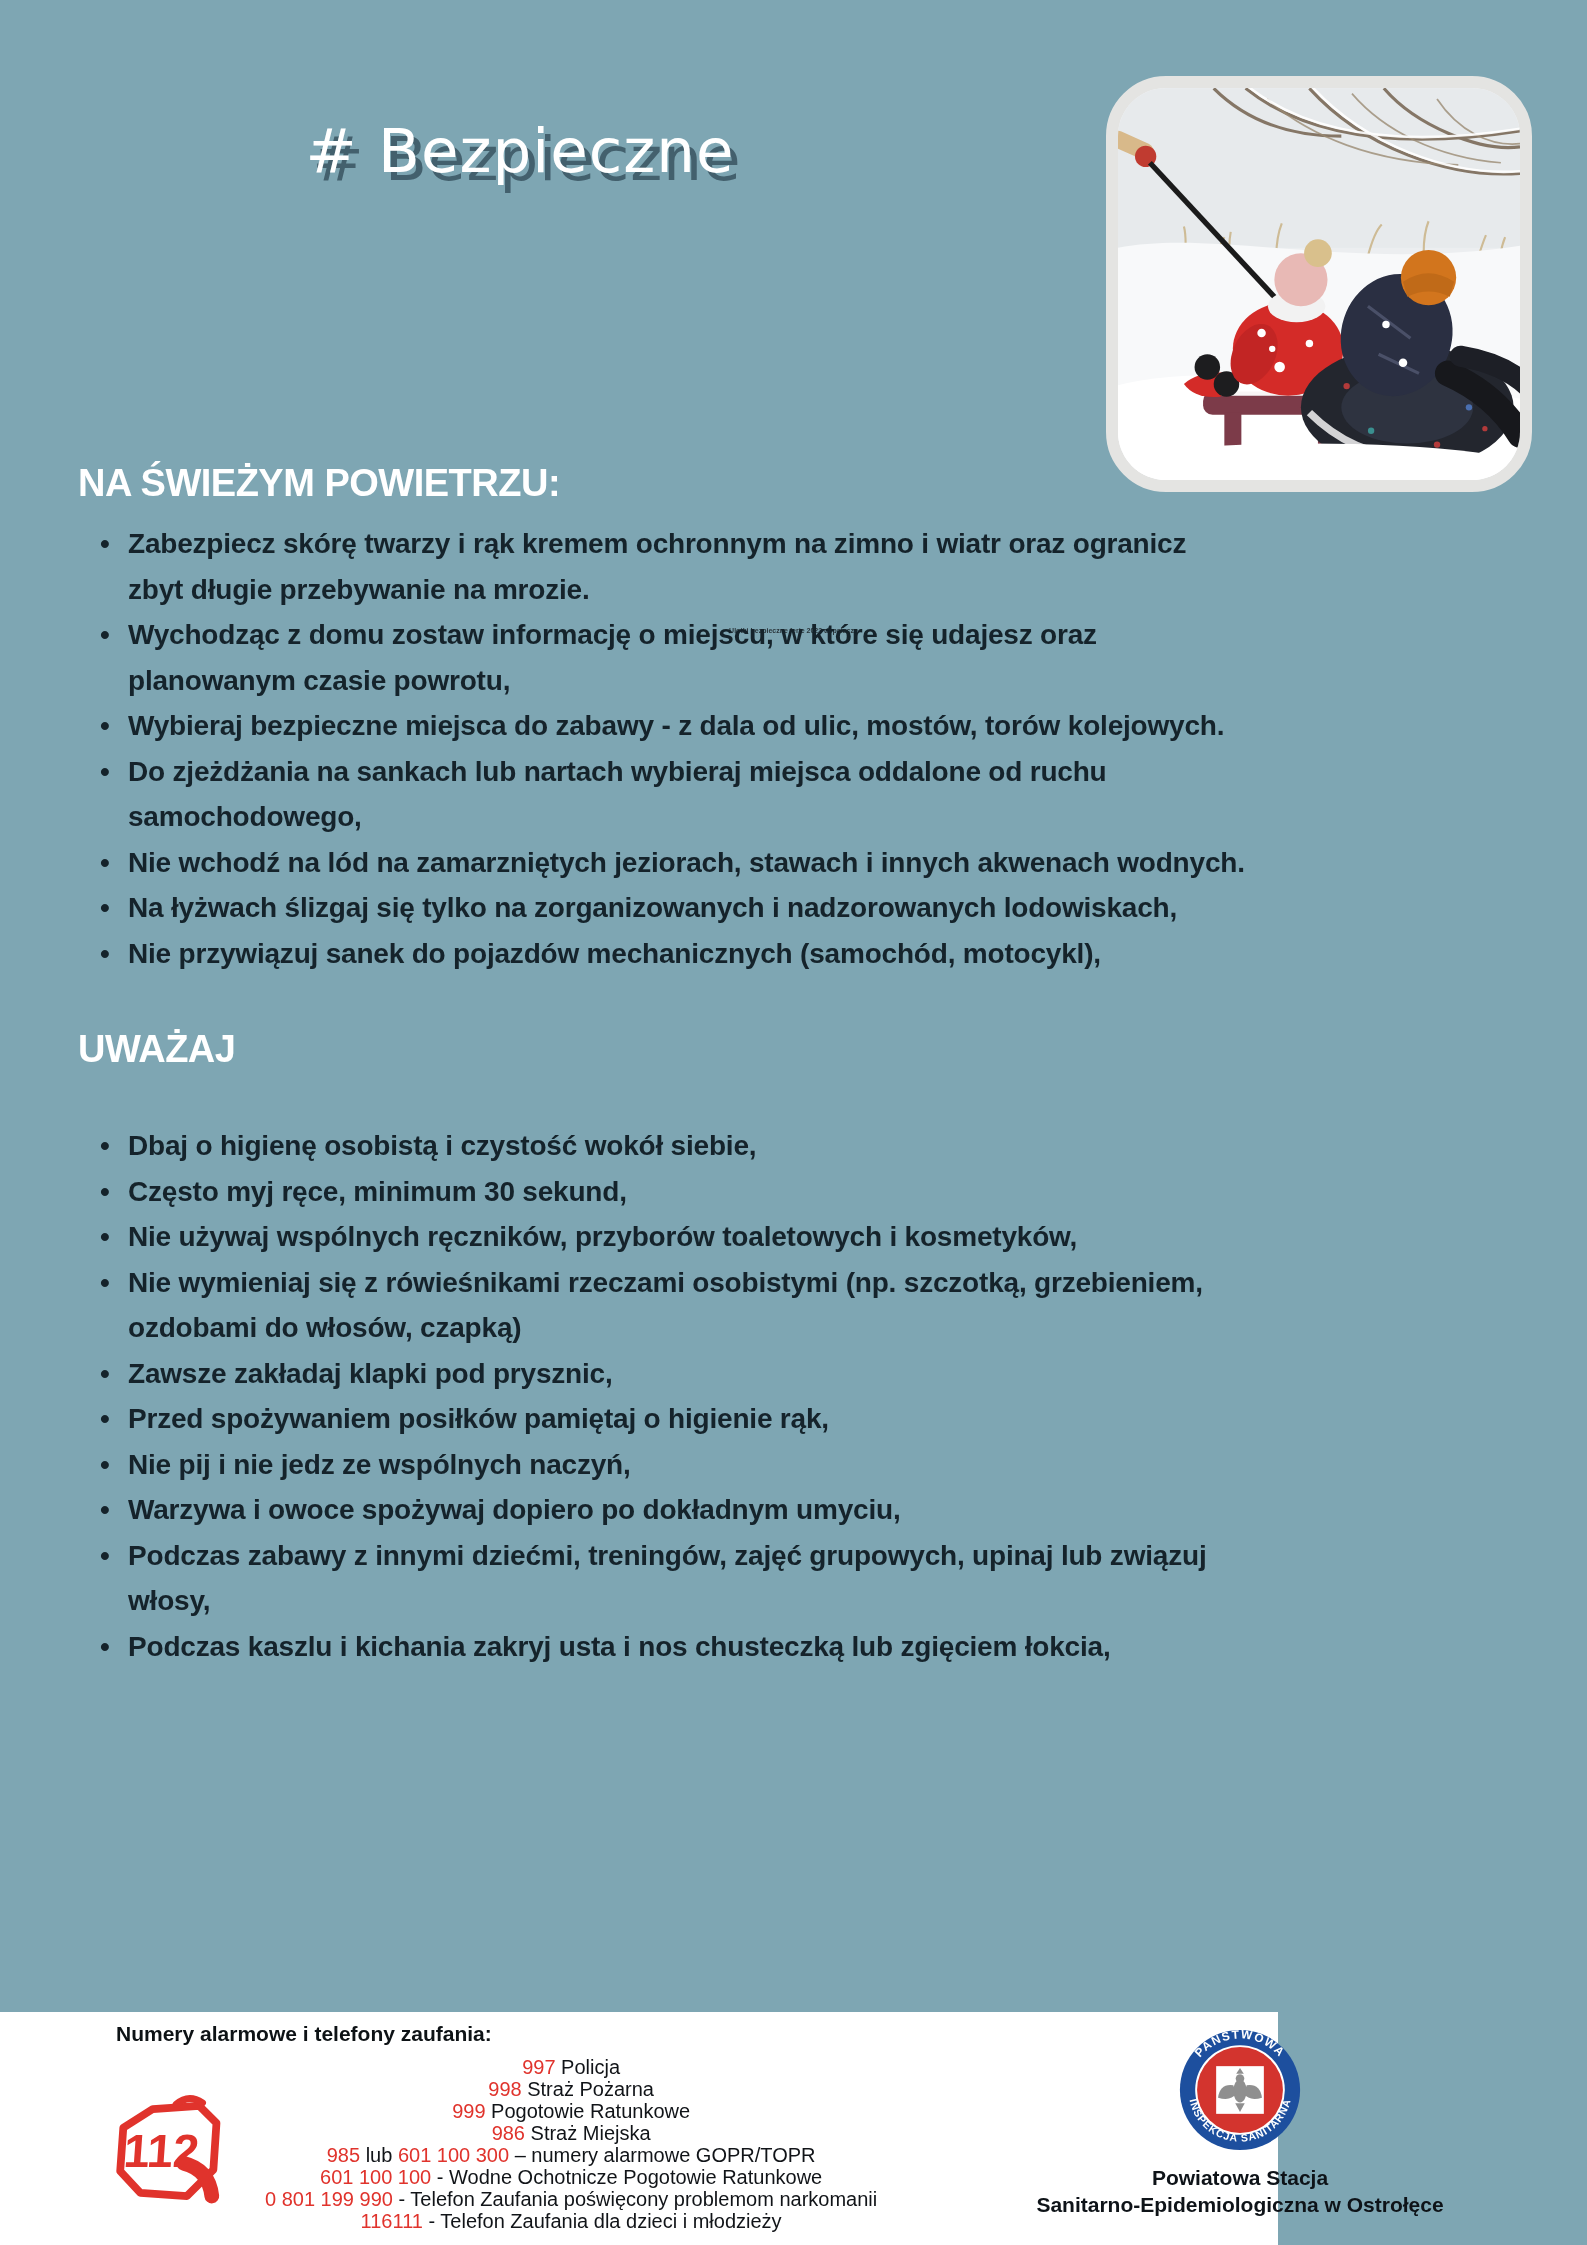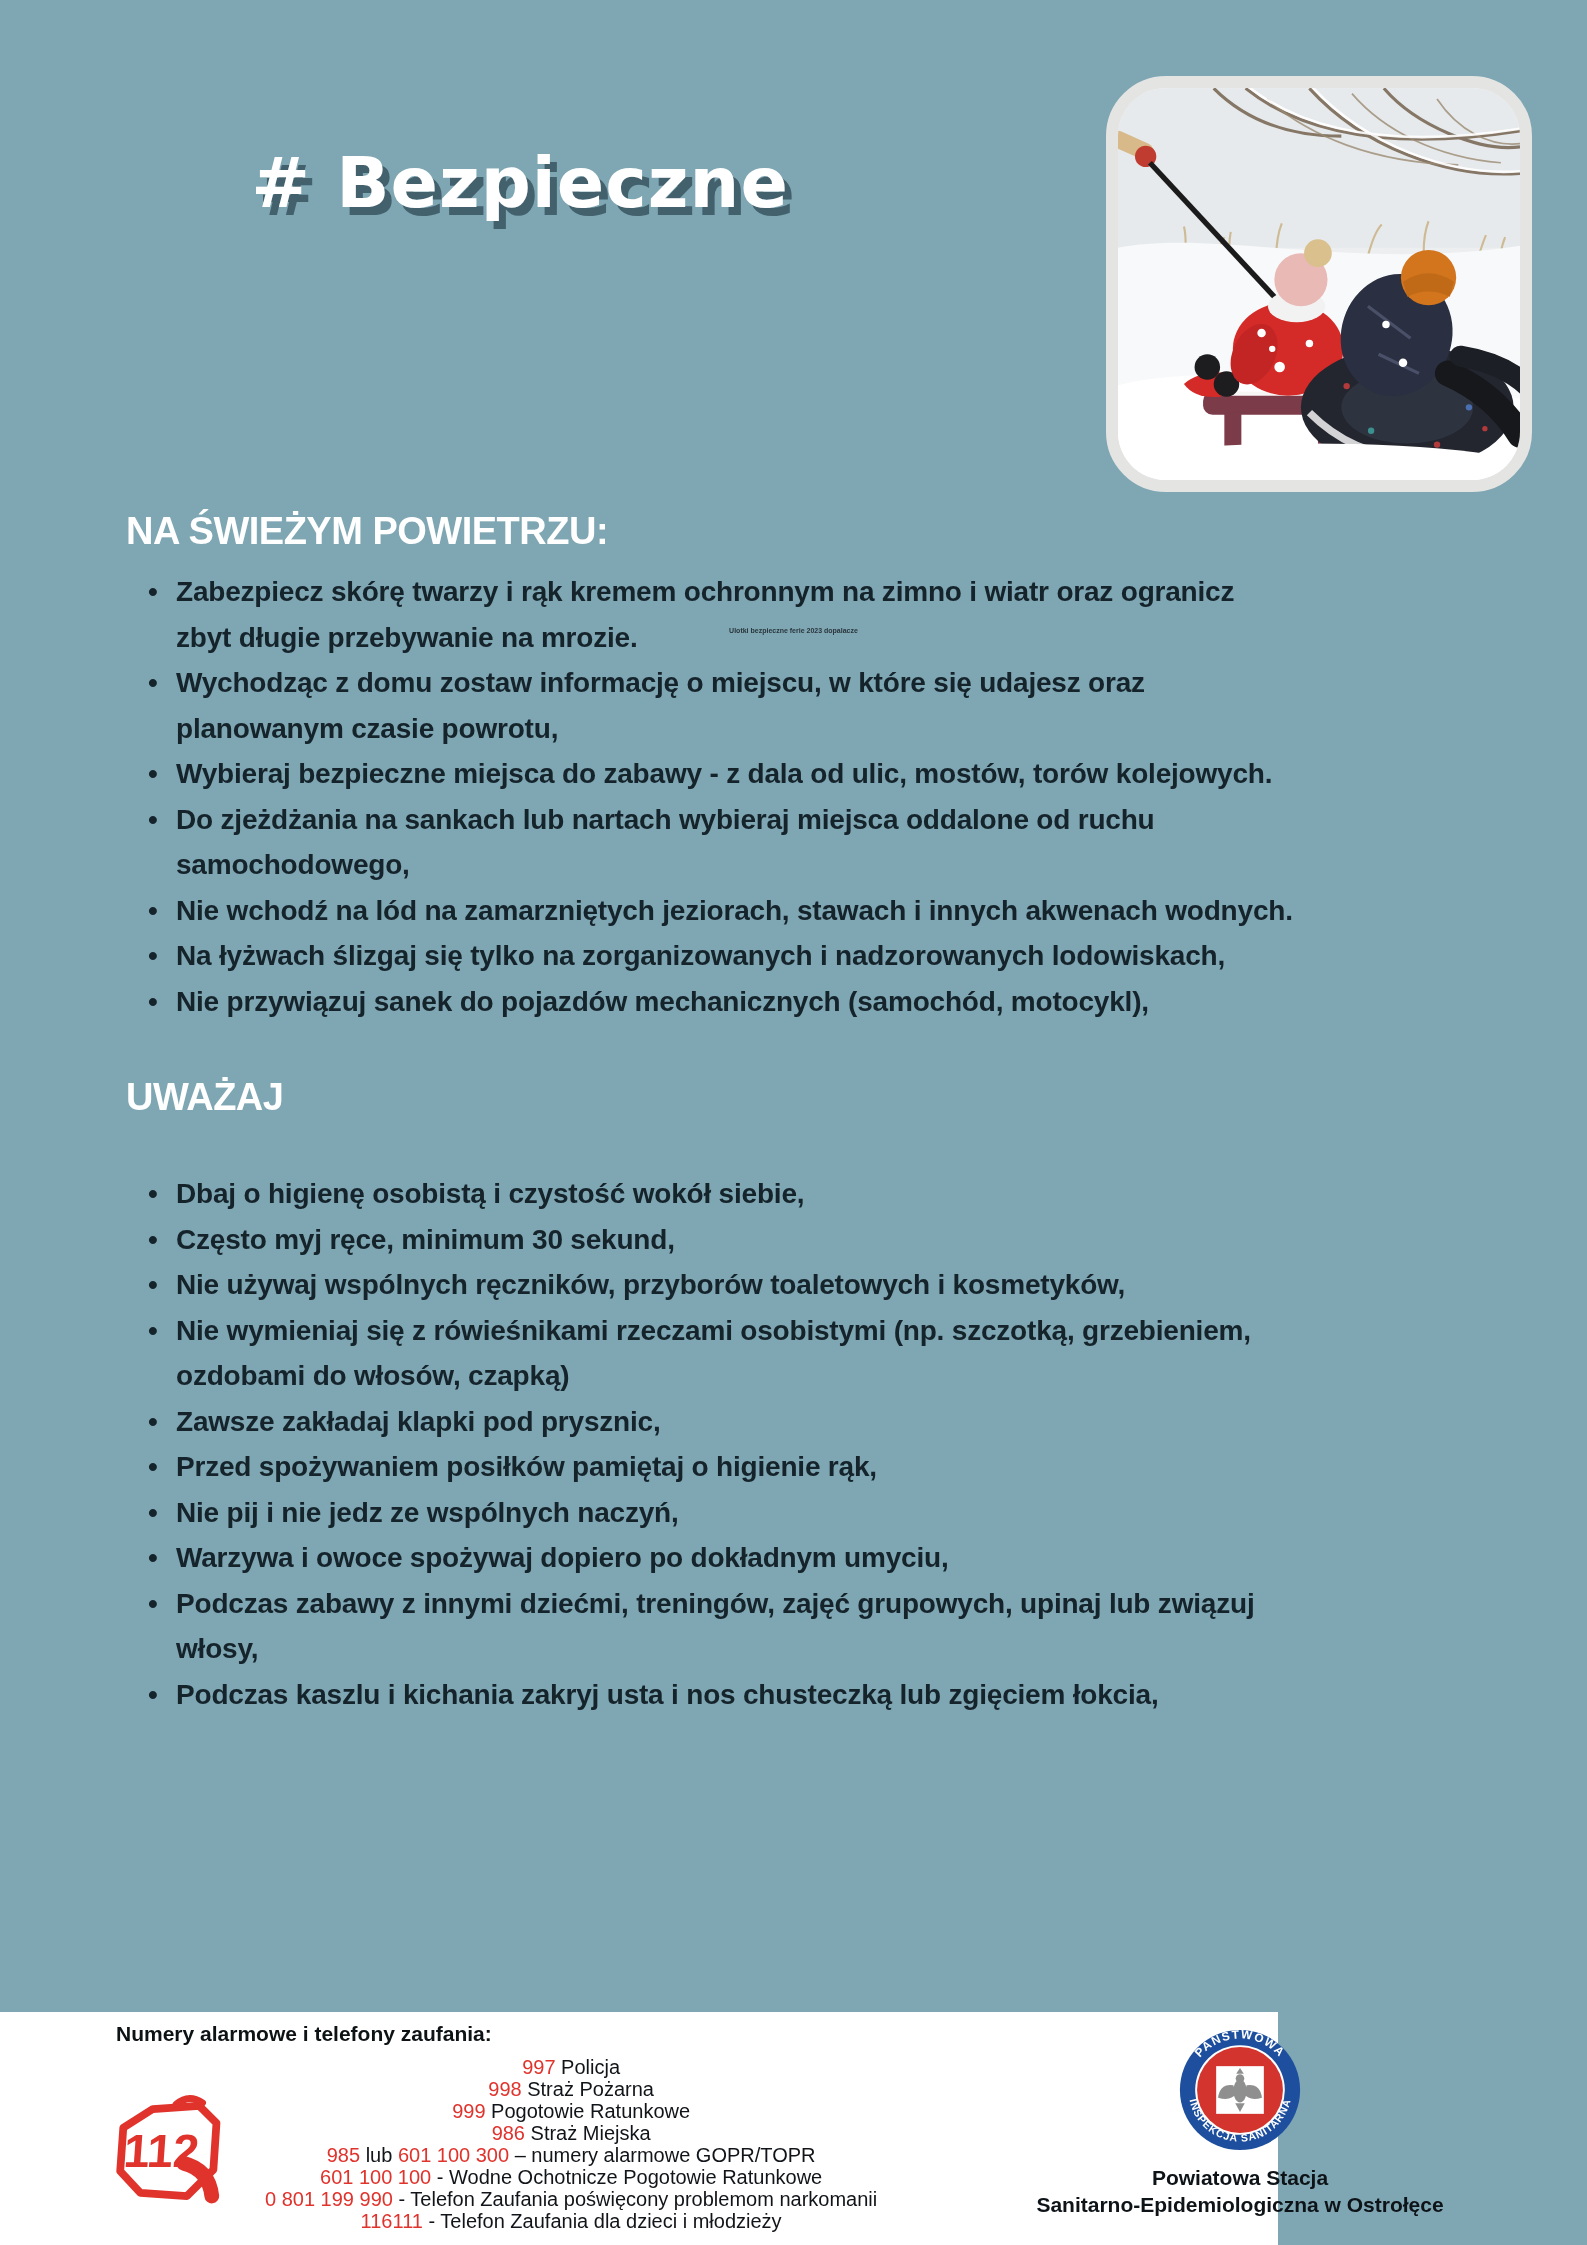--- a/index.html
+++ b/index.html
@@ -1,31 +1,31 @@
 <!DOCTYPE html>
 <html lang="pl"><head>
 <meta charset="utf-8">
 <style>
   html,body{margin:0;padding:0;}
   body{font-family:"Liberation Sans",sans-serif;}
   .page{position:relative;width:1587px;height:2245px;background:#7ea6b3;overflow:hidden;}
 
   
   .title-block{position:absolute;left:120px;top:98px;width:800px;text-align:center;
-    font-family:"DejaVu Sans",sans-serif;font-weight:700;color:#ffffff;
-    font-size:70px;line-height:106px;letter-spacing:1px;
-    text-shadow:7px 8px 0 rgba(56,84,96,.85);margin-top:32px;}
+    font-family:"DejaVu Sans",sans-serif;font-weight:400;color:#ffffff;
+    font-size:61px;line-height:106px;letter-spacing:1px;
+    text-shadow:7px 8px 0 rgba(56,84,96,.85);}
 
   
   .photo-frame{position:absolute;left:1106px;top:76px;width:402px;height:392px;
     border:12px solid #e4e4e2;border-radius:60px;overflow:hidden;background:#eef0f1;}
   .photo-frame svg{display:block;width:100%;height:100%;}
 
   
-  .content{position:absolute;left:78px;top:510px;width:1432px;margin-left:48px;}
+  .content{position:absolute;left:78px;top:462px;width:1432px;}
   .section + .section{margin-top:52px;}
   .section h2{margin:0 0 16px 0;font-size:38px;font-weight:bold;color:#ffffff;letter-spacing:-.5px;}
   .section ul{margin:0;padding:0;list-style:none;}
   .section li{position:relative;padding-left:50px;font-size:28px;font-weight:bold;
     color:#15232b;line-height:45.5px;white-space:pre-line;letter-spacing:-.2px;}
   .section li::before{content:"•";position:absolute;left:22px;top:0;color:#15232b;}
 
   .watermark{position:absolute;top:627px;left:0;width:100%;text-align:center;
     font-size:7px;font-weight:bold;color:#2a363c;letter-spacing:0;}
 

